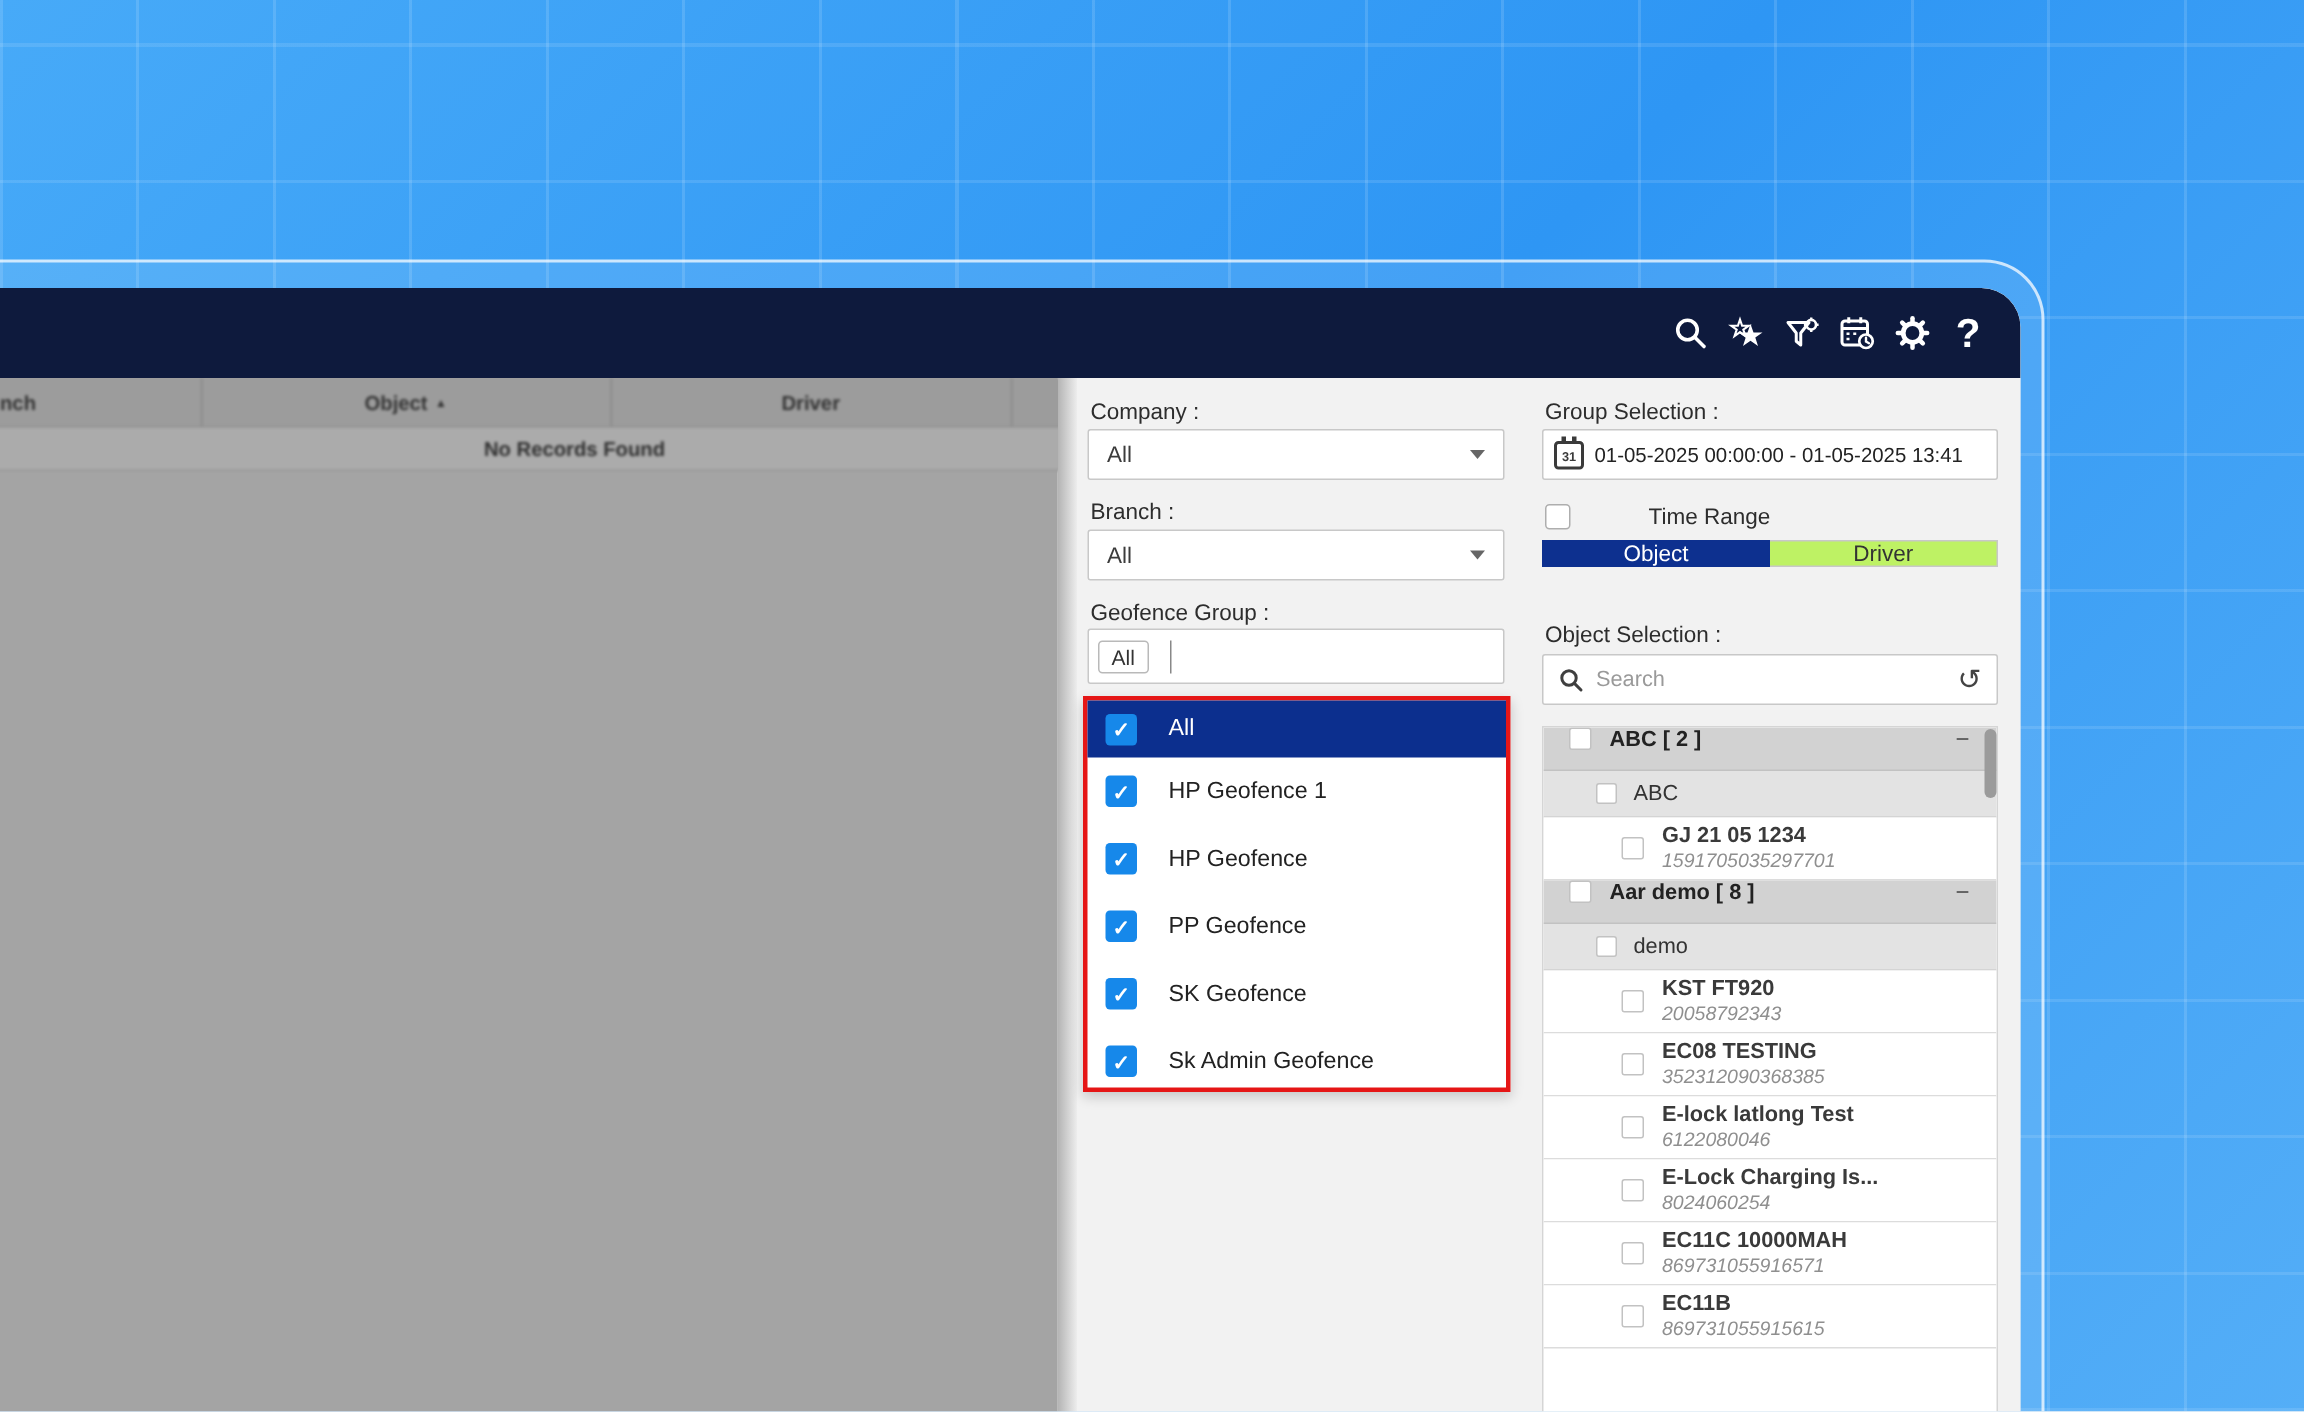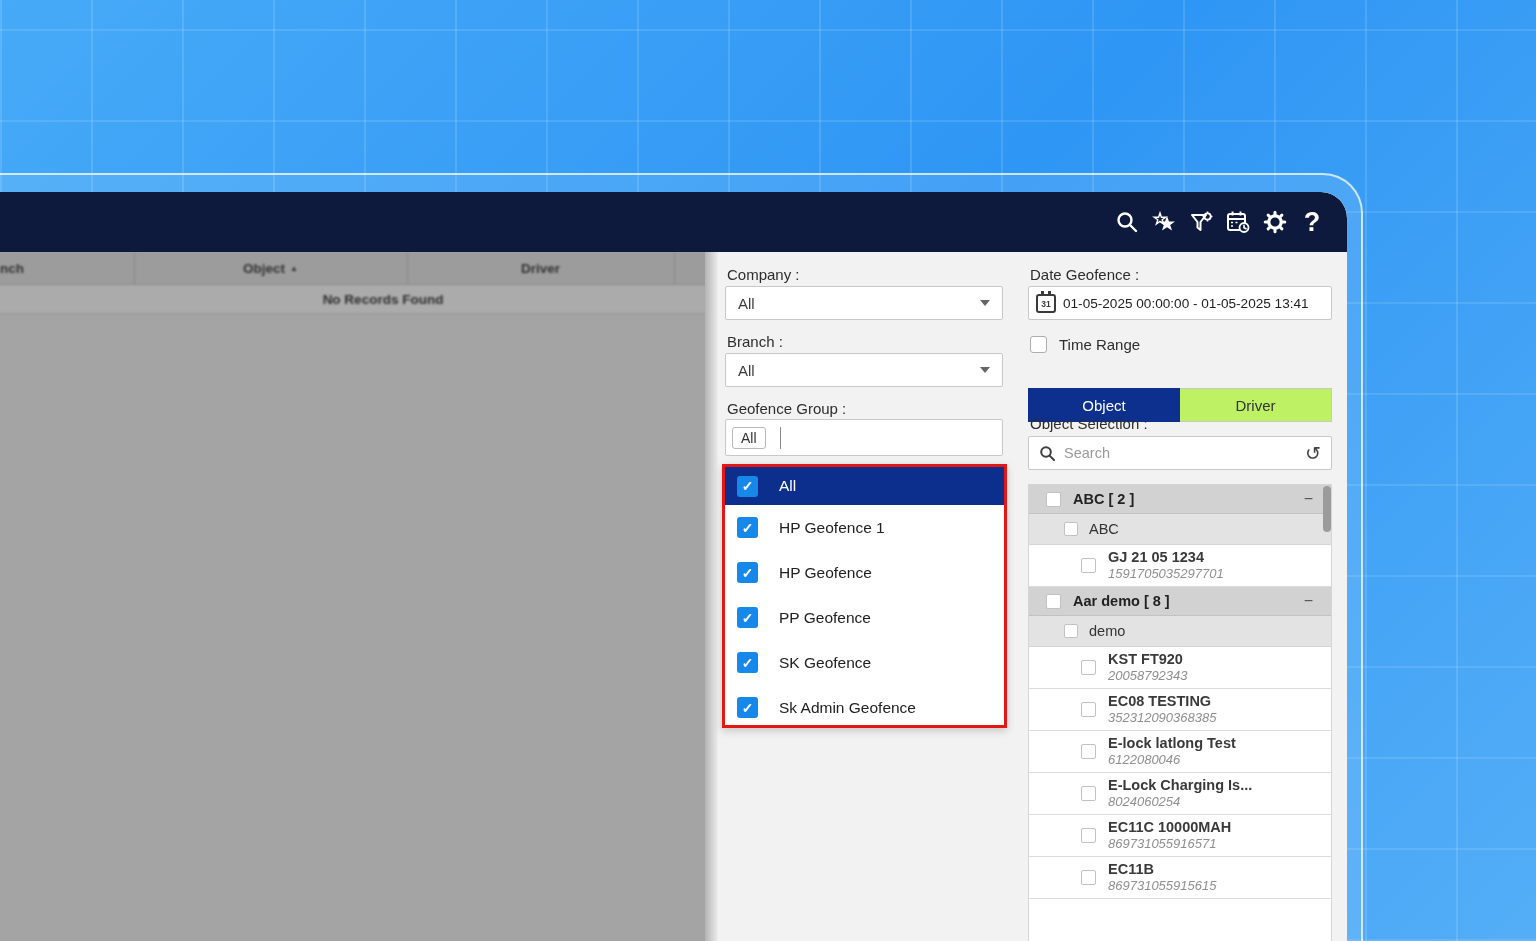--- a/index.html
+++ b/index.html
@@ -71,32 +71,32 @@
   .cal-ico { width:20px; height:19px; border:2px solid #3a3a3a; border-radius:3px;
     position:relative; flex:0 0 auto; display:flex; align-items:flex-end; justify-content:center; }
   .cal-ico::before { content:""; position:absolute; top:-5px; left:3px; width:3px; height:5px; background:#3a3a3a; }
   .cal-ico::after  { content:""; position:absolute; top:-5px; right:3px; width:3px; height:5px; background:#3a3a3a; }
   .cal-num { font-size:8.5px; font-weight:700; color:#3a3a3a; line-height:1.4; }
   .date-text { font-size:13.6px; color:#222; margin-left:7px; white-space:nowrap; }
   .checkrow { position:absolute; left:312px; top:84px; display:flex; align-items:center; gap:12px;
     cursor:pointer; }
   .cb-empty { width:17px; height:17px; background:#fff; border:1px solid #aeaeae; border-radius:3px; }
   .toggle { position:absolute; left:310px; top:108px; width:304px; height:34px; display:flex; }
-  .tg-btn { width:152px; height:34px; display:flex; align-items:center; justify-content:center;
-    font-size:15px; cursor:pointer;margin-top:28px; }
+  .tg-btn { width:152px; height:18px; display:flex; align-items:center; justify-content:center;
+    font-size:15px; cursor:pointer; }
   .tg-btn.active { background:#0d308f; color:#fff; }
   .tg-btn.inactive { background:#bef264; color:#333; border:1px solid #c8c8c8; border-left:none; }
   .searchbox { position:absolute; left:310px; top:184px; width:304px; height:34px; background:#fff;
     border:1px solid #c8c8c8; border-radius:2px; display:flex; align-items:center; padding:16px 10px; }
   .searchbox .ph { font-size:14.5px; color:#9a9a9a; margin-left:8px; flex:1; }
   .refresh-g { font-size:19px; color:#444; line-height:1; cursor:pointer; transform:scaleX(-1); }
   
   .tree { position:absolute; left:310px; top:232px; width:304px; bottom:0; background:#fff;
     border:1px solid #d5d5d5; border-bottom:none; overflow:hidden; }
-  .t-group { height:29px; background:#d2d2d2; display:flex; align-items:center; gap:12px;
+  .t-group { height:29px; background:#d2d2d2; display:flex; gap:12px;
     padding-left:17px; border-bottom:1px solid #c2c2c2; cursor:pointer; }
   .t-group .g-label { font-size:14.5px; font-weight:600; color:#222; }
   .t-group .collapse { margin-left:auto; margin-right:18px; font-size:16px; color:#555; cursor:pointer; }
   .t-sub { height:31px; background:#e3e3e3; display:flex; align-items:center; gap:11px;
     padding-left:35px; border-bottom:1px solid #d4d4d4; cursor:pointer; }
   .t-sub .s-label { font-size:14.5px; color:#333; }
   .t-veh { height:42px; background:#fff; display:flex; align-items:center; gap:12px;
     padding-left:52px; border-bottom:1px solid #dcdcdc; cursor:pointer; }
   .cb-tree { width:15px; height:15px; background:#fff; border:1px solid #c2c2c2; border-radius:2px;
     flex:0 0 auto; }
@@ -238,31 +238,31 @@
             <div class="dd-row">
               <span class="cb-blue"></span>
               <span class="dd-label">SK Geofence</span>
             </div>
             <div class="dd-row">
               <span class="cb-blue"></span>
               <span class="dd-label">Sk Admin Geofence</span>
             </div>
           </div>
 
-          <div class="flabel" style="left:312px;top:14px;">Date Geofence :</div>
+          <div class="flabel" style="left:312px;top:14px;">Group Selection :</div>
           <div class="datebox">
             <span class="cal-ico">
               <span class="cal-num">31</span>
             </span>
             <span class="date-text">01-05-2025 00:00:00 - 01-05-2025 13:41</span>
           </div>
 
           <div class="checkrow">
             <span class="cb-empty"></span>
-            <span class="flabel" style="position:static;">Time Range</span>
+            <span class="flabel" style="position:static;margin-left:40px;">Time Range</span>
           </div>
 
           <div class="toggle">
             <div class="tg-btn active">Object</div>
             <div class="tg-btn inactive">Driver</div>
           </div>
 
           <div class="flabel" style="left:312px;top:163px;">Object Selection :</div>
 
           <div class="searchbox">

